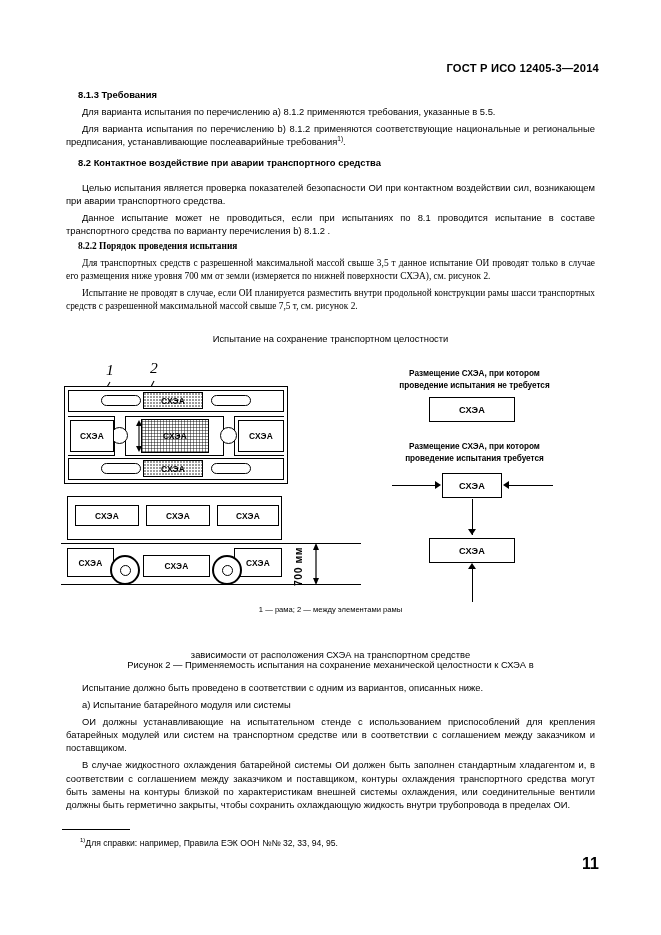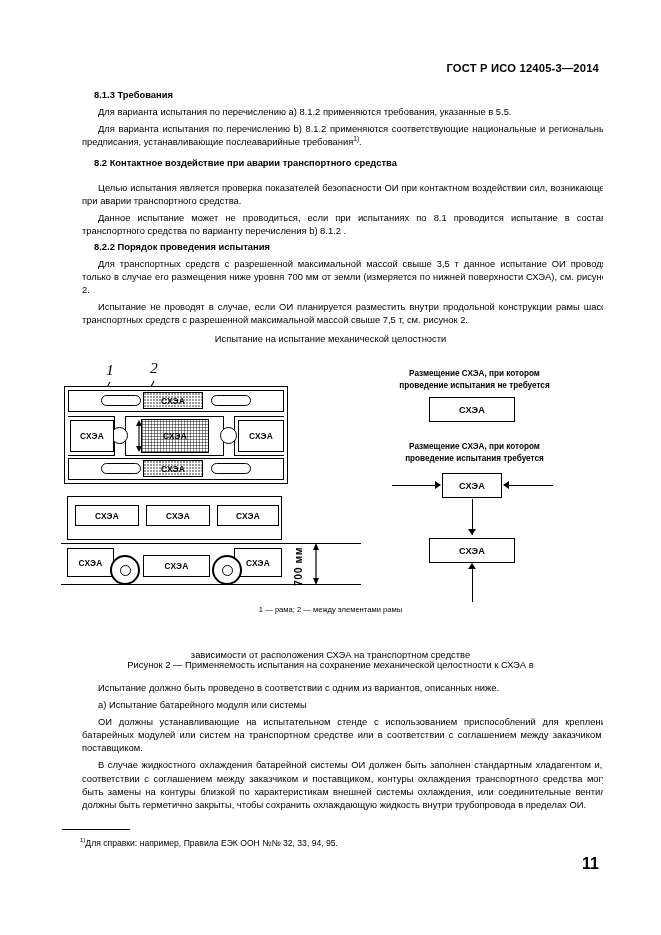--- a/index.html
+++ b/index.html
@@ -34,21 +34,21 @@
     top: 62px;
     font-size: 11.2px;
     font-weight: bold;
     letter-spacing: 0.2px;
     white-space: nowrap;
   }
 
   
   .textblock {
     position: absolute;
-    left: 16px;
+    left: 0;
     width: 537px;
   }
   p.para {
     margin: 4px;
     font-size: 9.4px;
     line-height: 13.1px;
     text-align: justify;
     text-indent: 16px;
     hyphens: manual;
   }
@@ -342,27 +342,27 @@
 
     <div class="textblock" style="top:156px;">
       <h4 class="head">8.2 Контактное воздействие при аварии транспортного средства</h4>
     </div>
 
     <div class="textblock" style="top:177px;">
       <p class="para">Целью испытания является проверка показателей безопасности ОИ при контактном воздействии сил, возникающем при аварии транспортного средства.</p>
       <p class="para">Данное испытание может не проводиться, если при испытаниях по 8.1 проводится испытание в составе транспортного средства по варианту перечисления b) 8.1.2 .</p>
     </div>
 
-    <div class="textblock" style="top:240px;">
+    <div class="textblock" style="top:240px;font-family:Liberation Serif, serif;">
       <h4 class="head">8.2.2 Порядок проведения испытания</h4>
       <p class="para">Для транспортных средств с разрешенной максимальной массой свыше 3,5 т данное испытание ОИ проводят только в случае его размещения ниже уровня 700 мм от земли (измеряется по нижней поверхности СХЭА), см. рисунок 2.</p>
       <p class="para">Испытание не проводят в случае, если ОИ планируется разместить внутри продольной конструкции рамы шасси транспортных средств с разрешенной максимальной массой свыше 7,5 т, см. рисунок 2.</p>
     </div>
 
-    <div class="fig-title" style="top:332px;">Испытание на испытание механической целостности</div>
+    <div class="fig-title" style="top:332px;">Испытание на сохранение транспортном целостности</div>
 
     <div class="figure">
 
       <div class="callout-num" style="left:44px; top:-7px;">1</div>
       <div class="callout-num" style="left:88px; top:-9px;">2</div>
       <svg width="224" height="120" style="position:absolute;left:2px;top:0;pointer-events:none;">
         <line x1="46" y1="14" x2="27" y2="46" stroke="#000" stroke-width="1.1"></line>
         <circle cx="27" cy="46" r="1.8" fill="#000"></circle>
         <line x1="90" y1="13" x2="73" y2="46" stroke="#000" stroke-width="1.1"></line>
       </svg>

